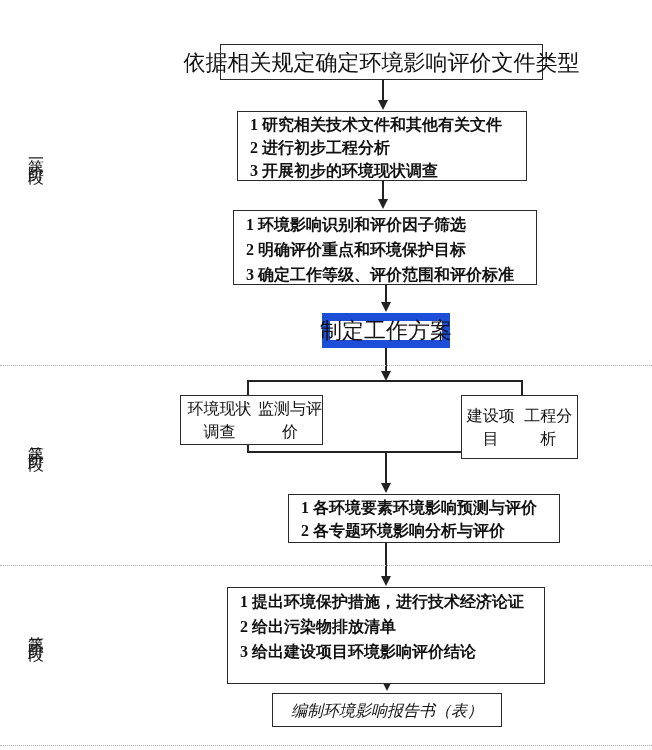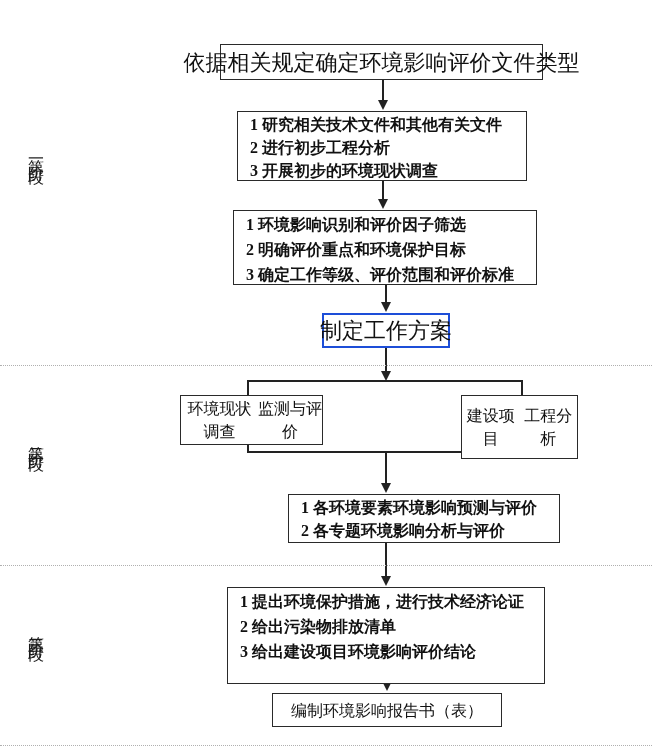--- a/index.html
+++ b/index.html
@@ -51,21 +51,21 @@
     justify-content: center;
     text-align: center;
   }
   .box.lines {
     padding: 1px 6px 0 12px;
     white-space: nowrap;
     font-weight: bold;
   }
   .box.lh25 { line-height: 25px; }
   .box.work-plan {
-    border: 2px solid #1d4ed8;
+    border: 8px solid #1d4ed8;
   }
   .phase-label {
     position: absolute;
     writing-mode: vertical-rl;
     text-orientation: upright;
     font-size: 16px;
     letter-spacing: 3px;
     color: #1a1a1a;
     white-space: nowrap;
   }
@@ -136,15 +136,15 @@
     <div>1 各环境要素环境影响预测与评价</div>
     <div>2 各专题环境影响分析与评价</div>
   </div>
 
   <div class="box lines lh25" style="left:227px; top:587px; width:318px; height:97px;">
     <div>1 提出环境保护措施，进行技术经济论证</div>
     <div>2 给出污染物排放清单</div>
     <div>3 给出建设项目环境影响评价结论</div>
   </div>
 
-  <div class="box center-1" style="left:272px; top:693px; width:230px; height:34px; font-size:16px;">编制环境影响报告书（表）</div>
+  <div class="box center-1" style="left:272px; top:693px; width:230px; height:34px; font-size:16px;font-style:italic;">编制环境影响报告书（表）</div>
 
 </div>
 
 </body></html>

